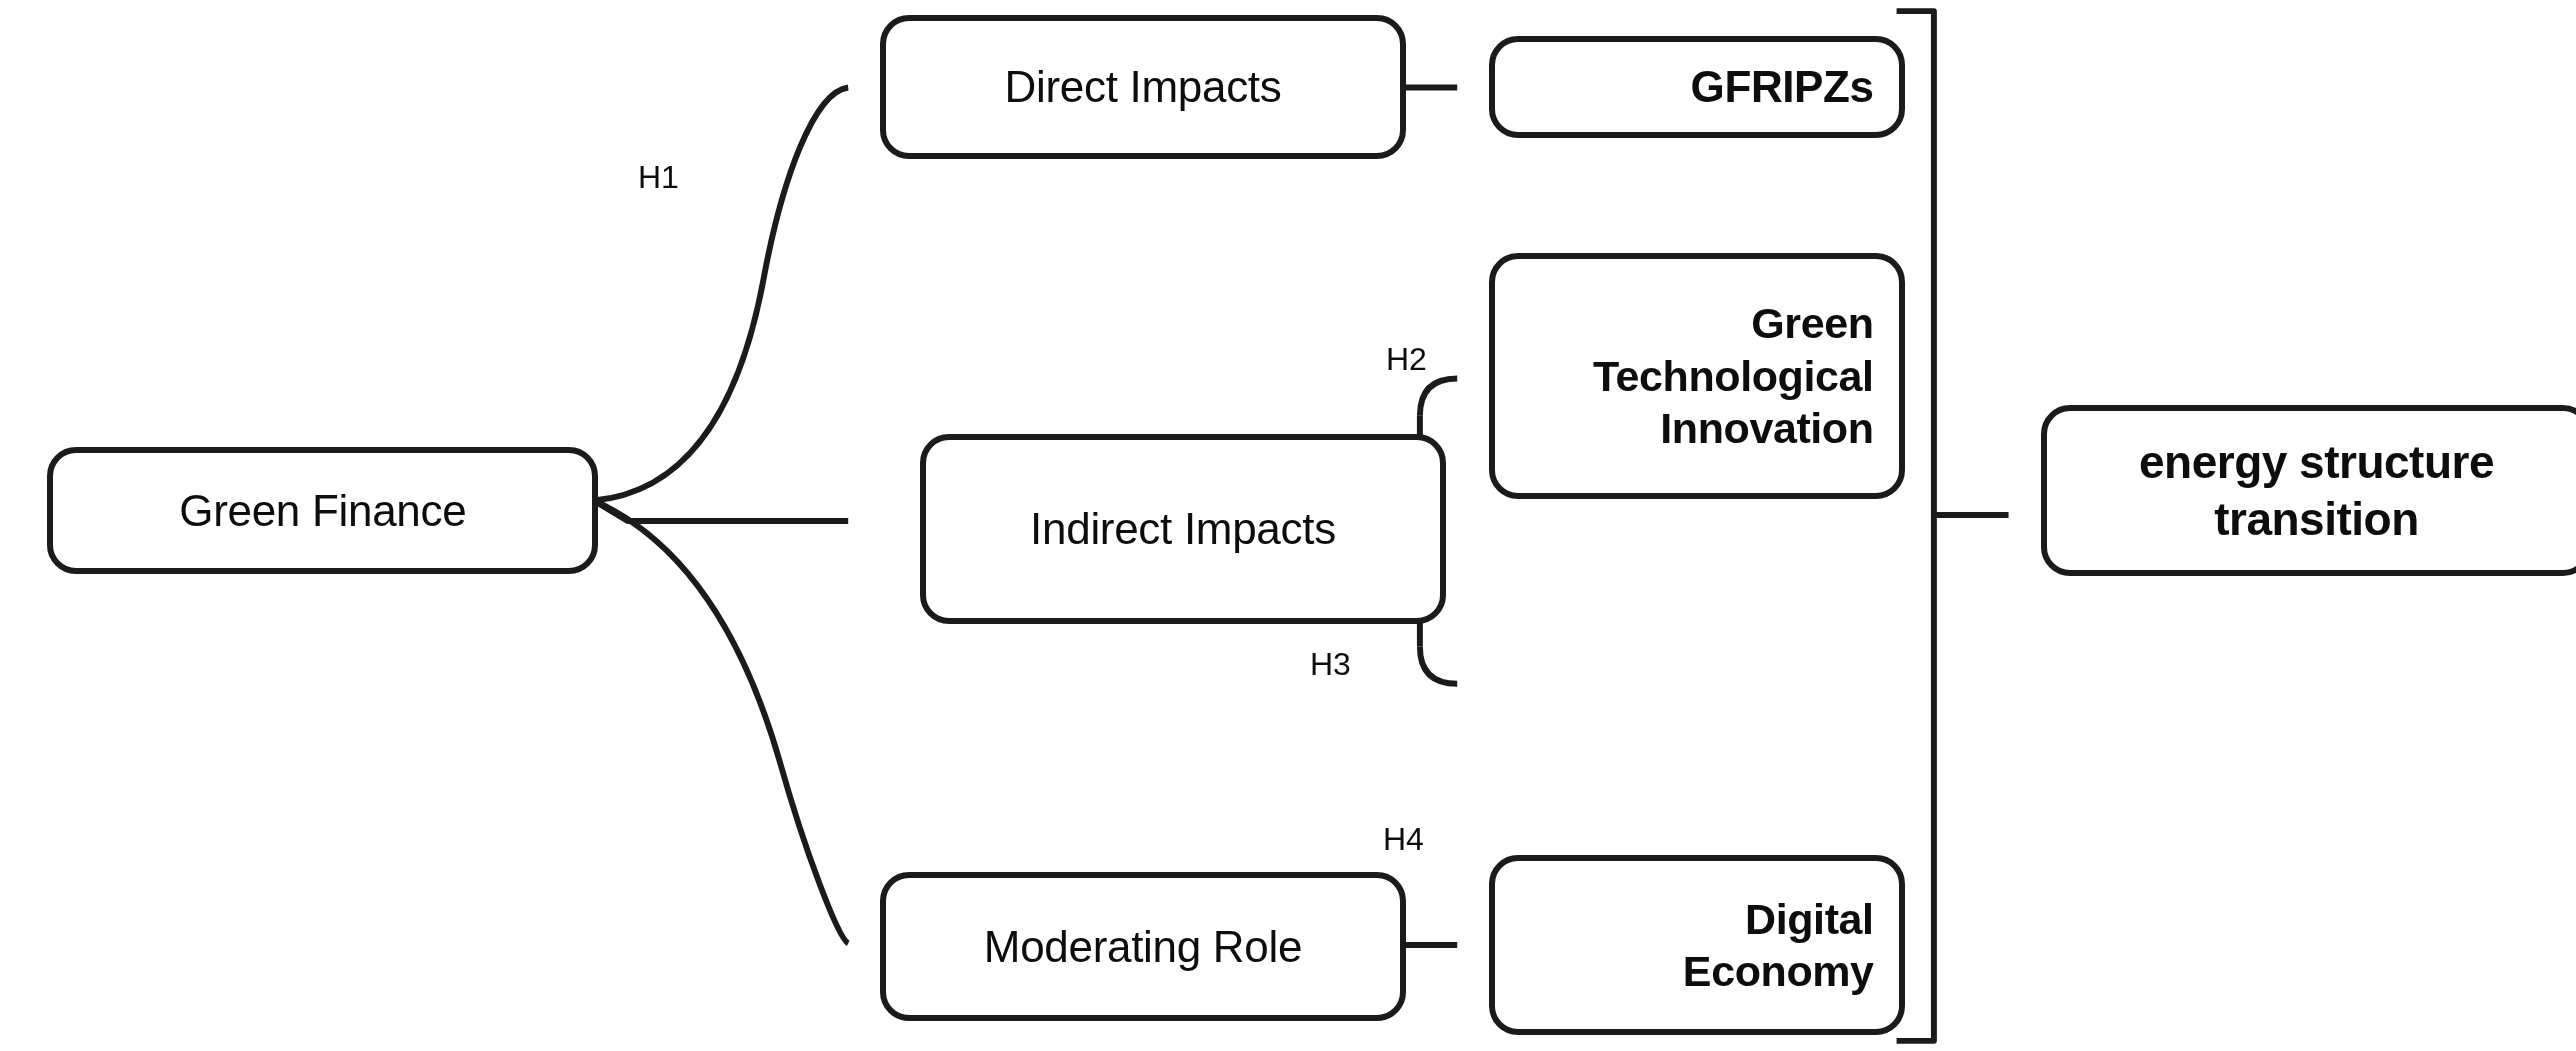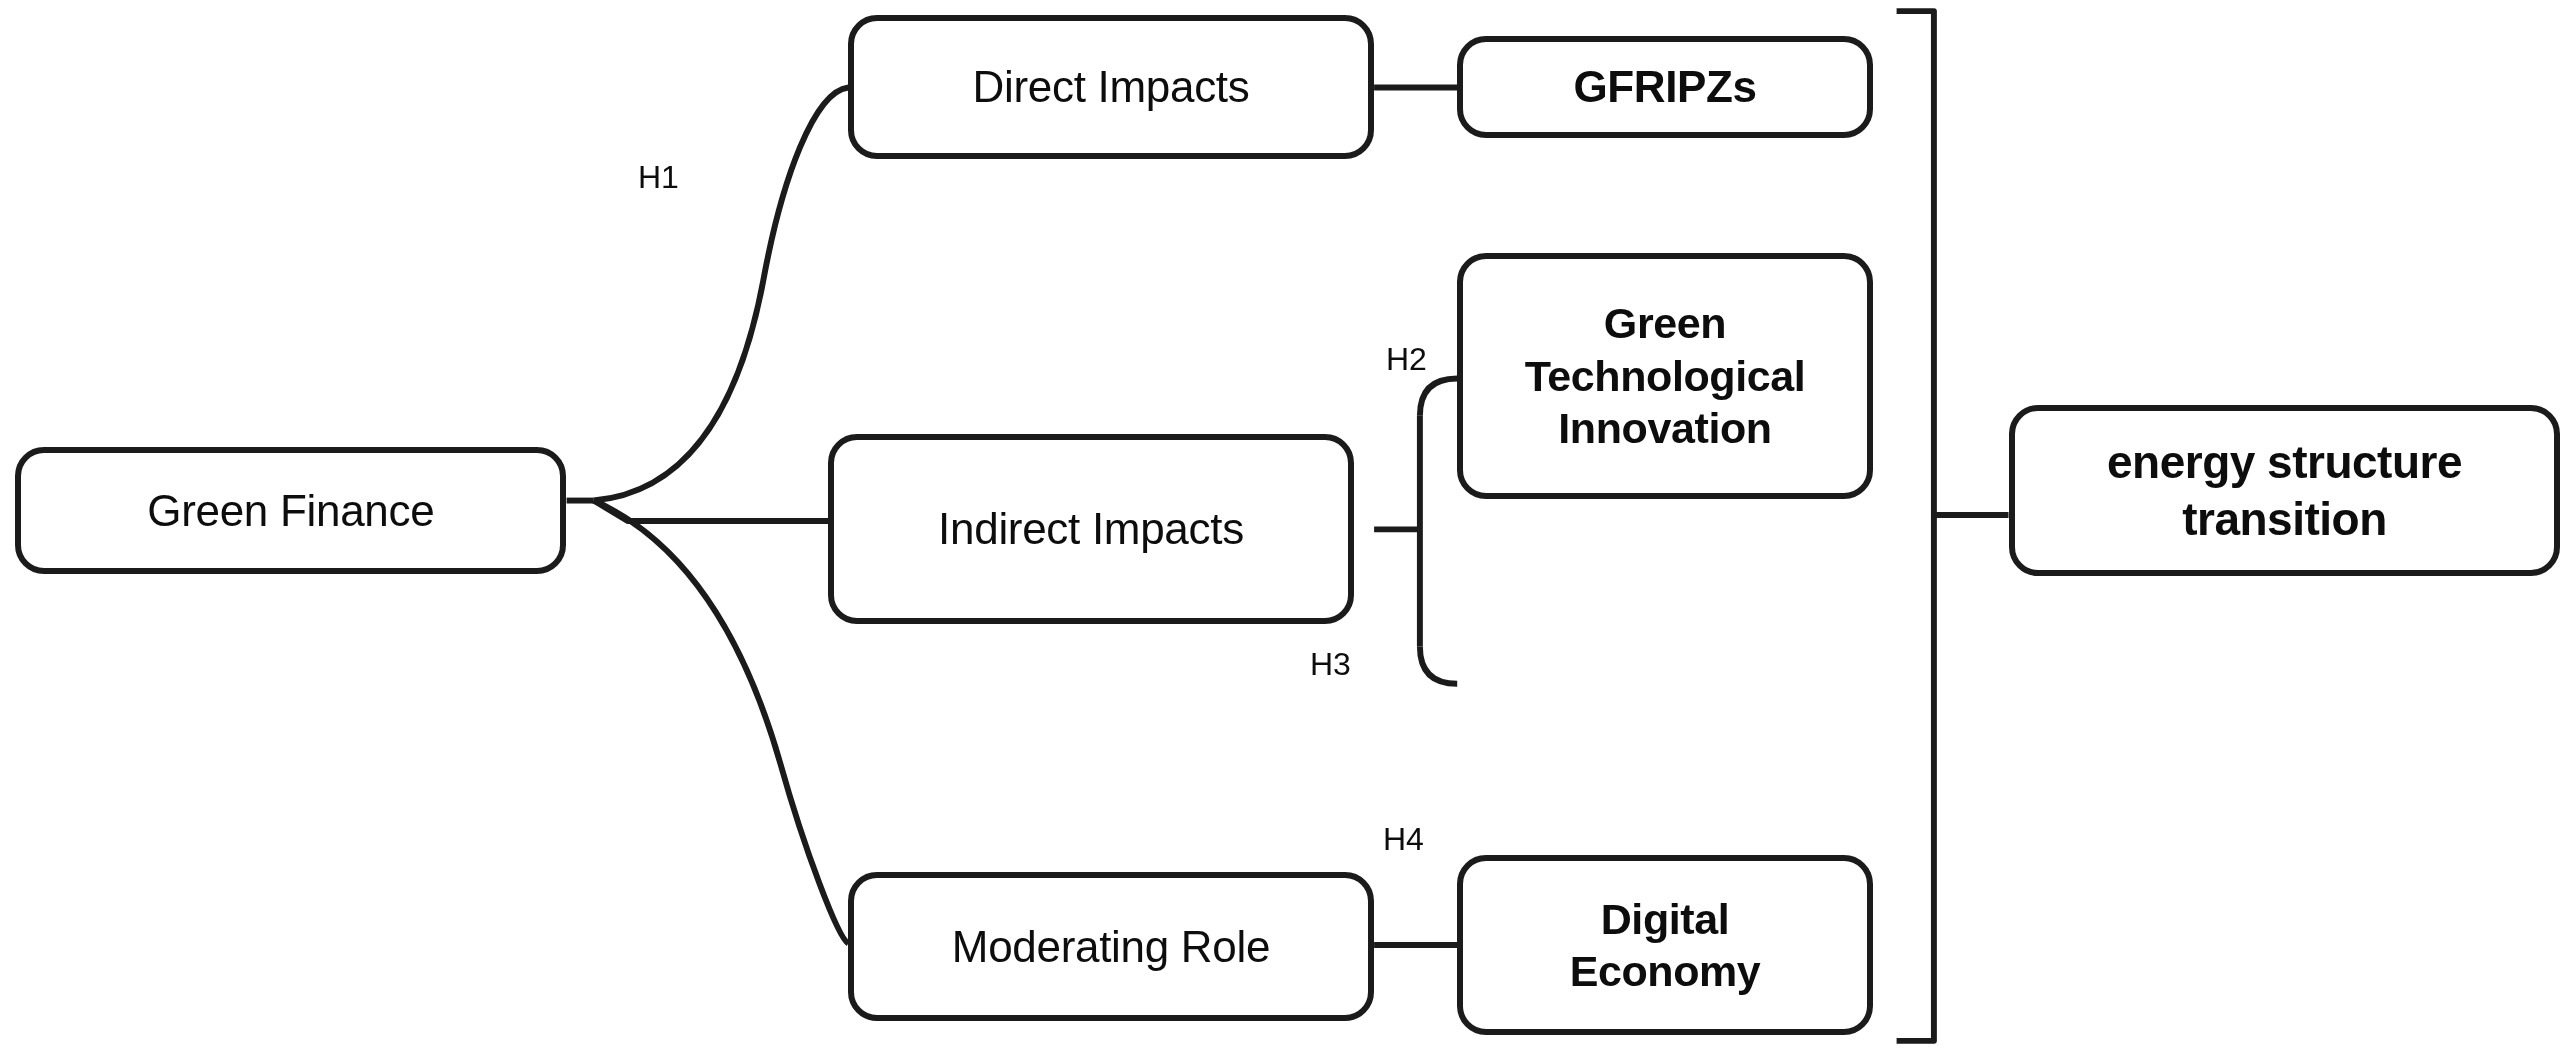--- a/index.html
+++ b/index.html
@@ -26,34 +26,35 @@
   .node {
     position: absolute;
     box-sizing: border-box;
     background: #ffffff;
     border: 6px solid #1b1b1b;
     border-radius: 29px;
     display: flex;
     align-items: center;
     color: #0d0d0d;
     z-index: 2;
+    margin-left: 32px;
   }
   .node .label {
     display: block;
     width: 100%;
     line-height: 1.22;
     white-space: pre-line;
   }
   .center .label { text-align: center; }
-  .left .label   { text-align: center; }
+  .left .label   { text-align: right; }
 
   
   #node-root        { left: 15.3px;   top: 447px;  width: 551px;  height: 127px; }
   #node-direct      { left: 848px; top: 15.3px;   width: 526px;  height: 144px; }
-  #node-indirect    { left: 828px; top: 434px;  width: 526px;  height: 190px; }
+  #node-indirect    { left: 888px; top: 434px;  width: 526px;  height: 190px; }
   #node-moderating  { left: 848px; top: 872px; width: 526px;  height: 149px; }
   #node-gfripzs     { left: 1457px; top: 36px;   width: 416px;  height: 102px; }
   #node-greentech   { left: 1457px; top: 253px;  width: 416px;  height: 246px; }
   #node-resource    { left: 1457px; top: 522px;  width: 416px;  height: 239px; }
   #node-digital     { left: 1457px; top: 855px; width: 416px;  height: 180px; }
   #node-outcome     { left: 2009px; top: 405px;  width: 551px;  height: 171px; }
 
   
   #node-root .label,
   #node-direct .label,

